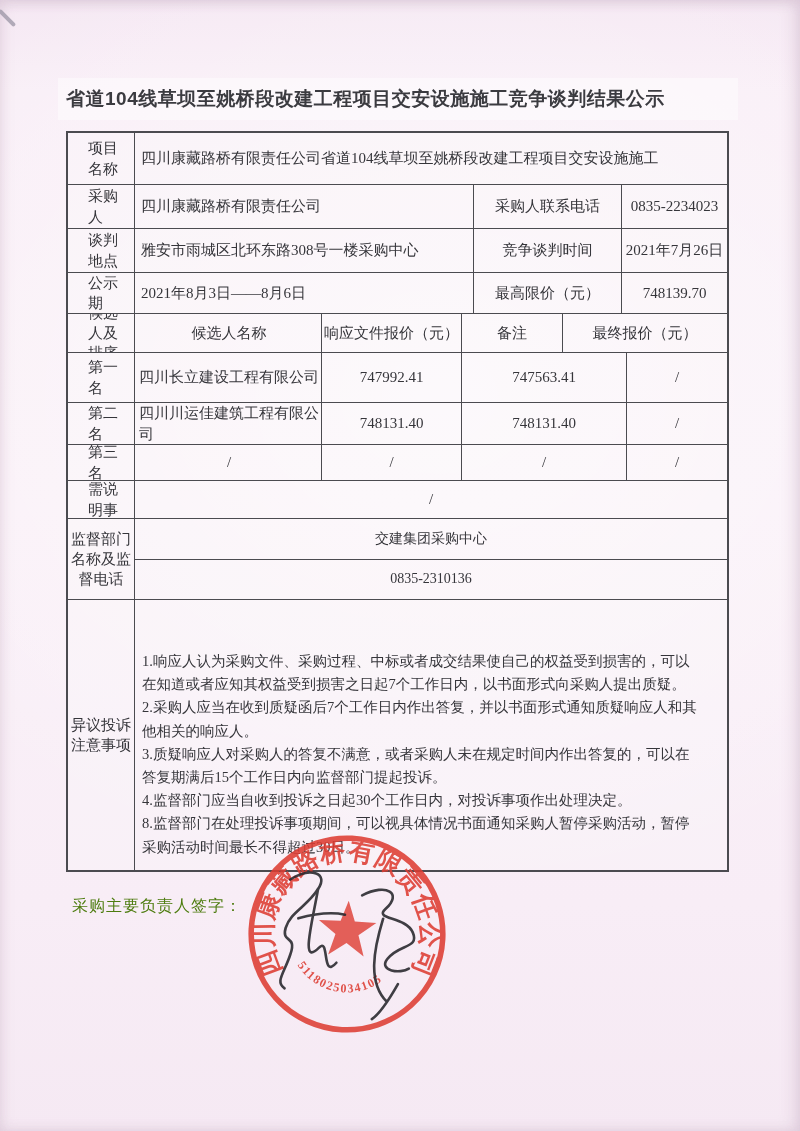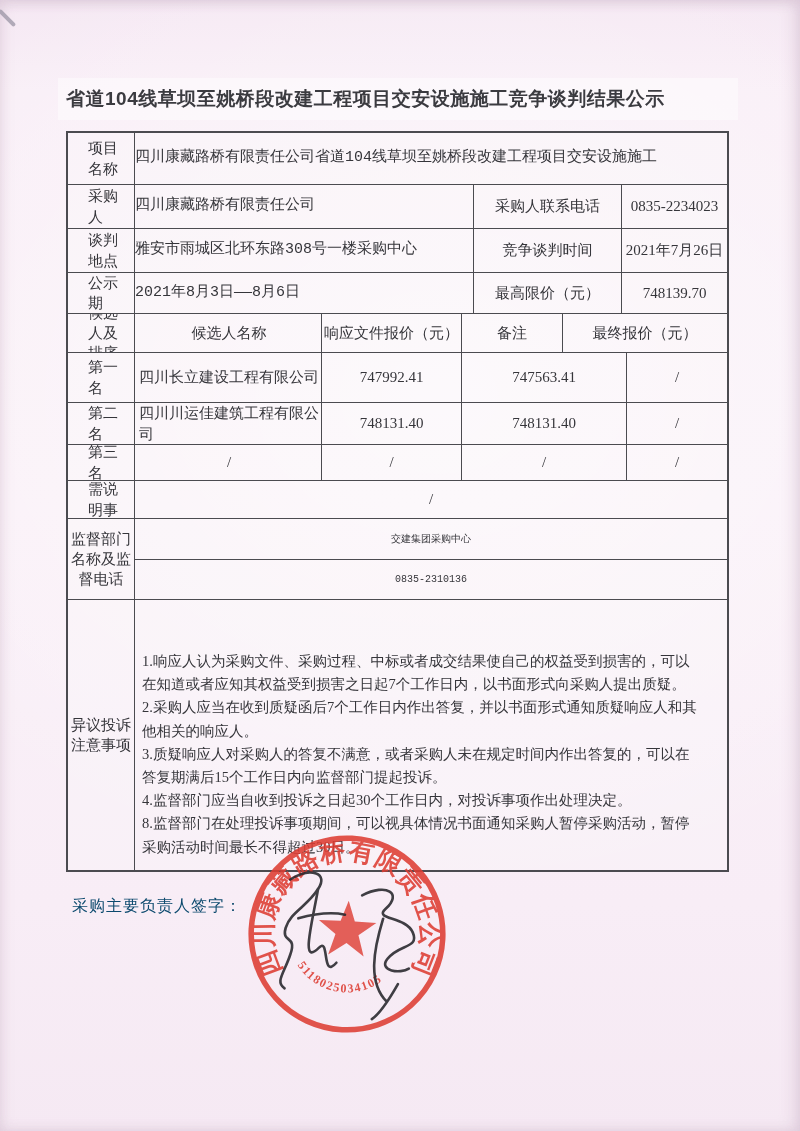--- a/index.html
+++ b/index.html
@@ -27,37 +27,37 @@
   .tr { display:flex; }
   .tr + .tr { border-top:1.5px solid #4b4b50; }
   .td {
     box-sizing:border-box; display:flex; align-items:center;
     font-size:15px; line-height:1.35; overflow:hidden;
   }
   .td + .td { border-left:1.5px solid #4b4b50; }
   .lab { width:66px; flex:none; padding:2px 2px 2px 20px; }
   .lab.ctr { text-align:center; justify-content:center; padding:2px 1px; }
   .fill { flex:1; }
-  .left { justify-content:flex-start; text-align:left;font-family:Liberation Mono, monospace; }
+  .left { padding-left:6px; justify-content:flex-start; text-align:left; }
   .ctr  { justify-content:center; text-align:center; }
   .w-b  { width:339px; flex:none; }
   .w-c  { width:148px; flex:none; }
   .w-n  { width:187px; flex:none; padding:1px 2px 1px 4px; }
   .w-p1 { width:140px; flex:none; }
   .w-p2 { width:165px; flex:none; }
   .h51{height:51px}.h43{height:43px}.h40{height:40px}.h38{height:38px}
   .h49{height:49px}.h41{height:41px}.h35{height:35px}.h37{height:37px}
   .h80{height:80px}.h270{height:270px}
   .sup-right { flex:1; display:flex; flex-direction:column; }
-  .sup-cell { flex:1; display:flex; align-items:center; justify-content:center; font-size:10px;font-family:Liberation Mono, monospace; }
+  .sup-cell { flex:1; display:flex; align-items:center; justify-content:center; font-size:14px; }
   .sup-cell + .sup-cell { border-top:1.5px solid #4b4b50; }
   .obj-cell { flex:1; display:flex; flex-direction:column; justify-content:flex-start;
               padding:50px 24px 0 7px; font-size:14.5px; line-height:1.6; align-items:stretch; }
   .obj-item { margin:0; text-align:left; }
-  .sign-label { position:absolute; left:72px; top:896px; font-size:16px; color:#0c4a6e; letter-spacing:1px; }
+  .sign-label { position:absolute; left:72px; top:896px; font-size:16px; color:#4d7c0f; letter-spacing:1px; }
   .seal { position:absolute; left:231px; top:818px; width:232px; height:232px; transform:rotate(3deg); }
   .seal text { font-family:"Liberation Serif","DejaVu Serif",serif; }
 </style>
 </head>
 <body>
 
 <div class="corner-mark"></div>
 <div class="title-band"></div>
 
 <div class="doc-title">省道104线草坝至姚桥段改建工程项目交安设施施工竞争谈判结果公示</div>

